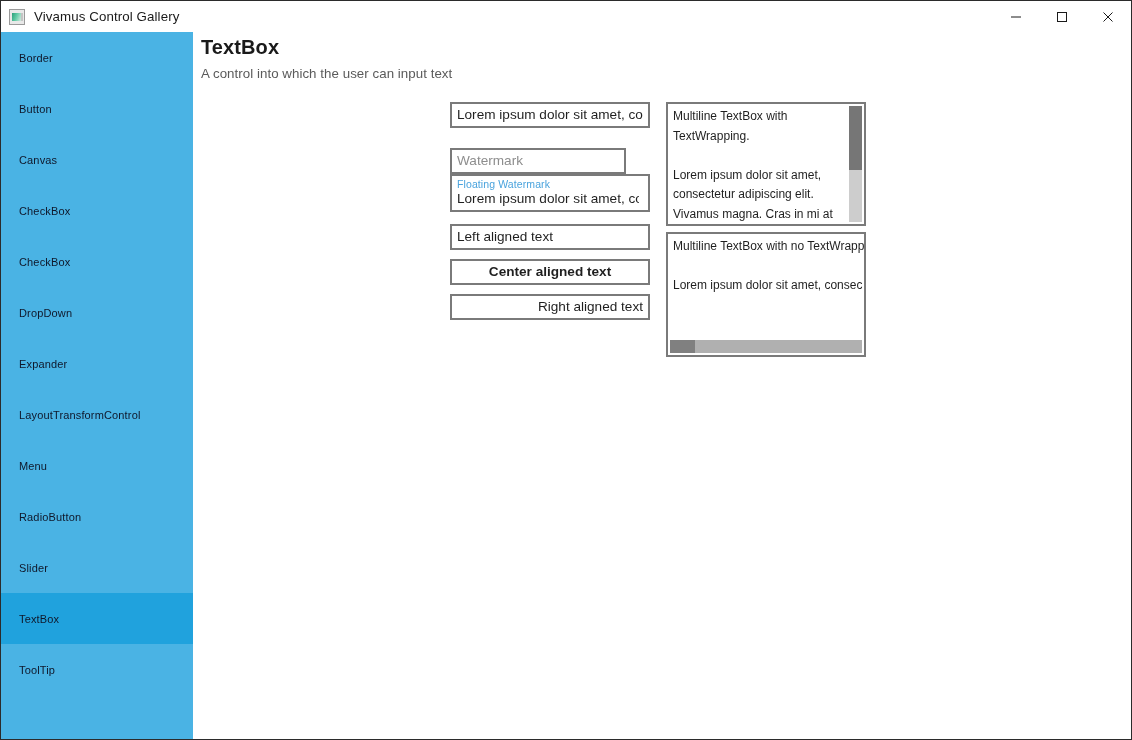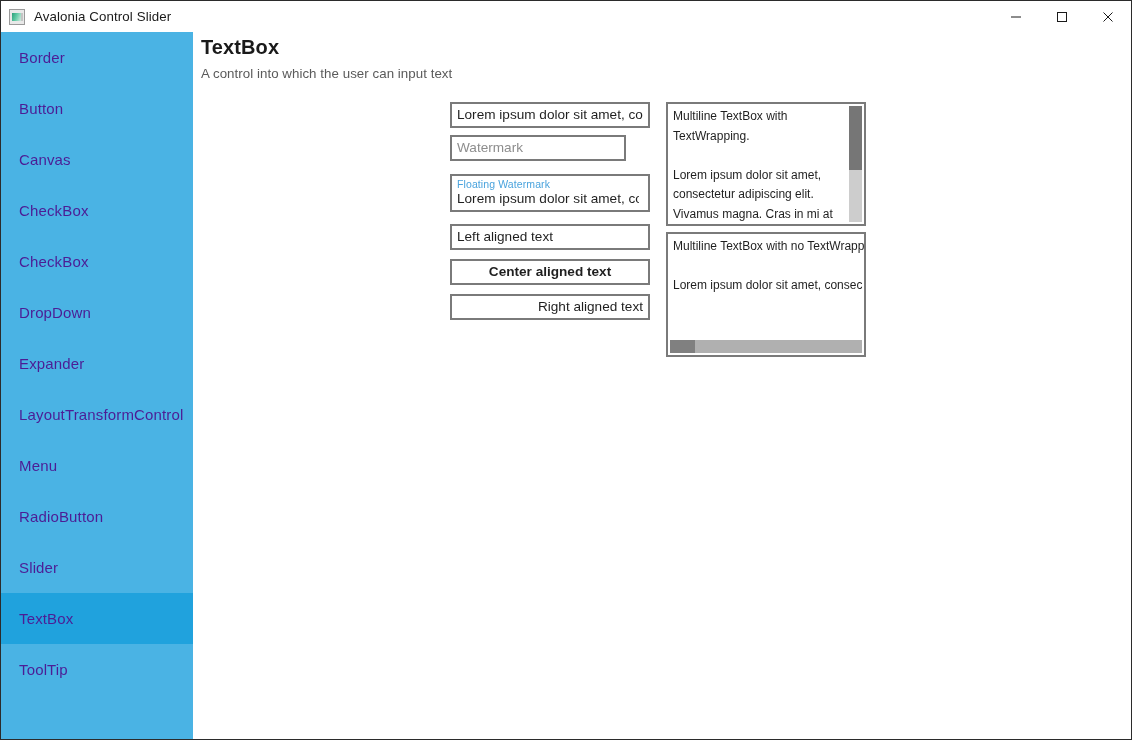--- a/index.html
+++ b/index.html
@@ -90,22 +90,22 @@
     bottom: 0;
     background: #4ab3e4;
     overflow: hidden;
   }
   .side-item {
     height: 51px;
     display: flex;
     align-items: center;
     padding-left: 18px;
     box-sizing: border-box;
-    color: #4c1d95;
-    font-size: 15px;
+    color: #0f172a;
+    font-size: 11px;
     white-space: nowrap;
     letter-spacing: 0.15px;
   }
   .side-item.selected {
     background: #20a2dd;
   }
 
   
   #content {
     position: absolute;
@@ -218,21 +218,21 @@
 </head>
 <body>
 
 <div id="window">
 
   <div id="titlebar">
     <div id="app-icon">
       <div class="glyph"></div>
       <div class="glyph2"></div>
     </div>
-    <div id="title-text">Avalonia Control Slider</div>
+    <div id="title-text">Vivamus Control Gallery</div>
 
     <div id="window-controls">
       <div class="win-btn">
         <svg width="12" height="12" viewBox="0 0 12 12">
           <line x1="1" y1="6" x2="11" y2="6" stroke="#1a1a1a" stroke-width="1"></line>
         </svg>
       </div>
       <div class="win-btn">
         <svg width="12" height="12" viewBox="0 0 12 12">
           <rect x="1.5" y="1.5" width="9" height="9" fill="none" stroke="#1a1a1a" stroke-width="1"></rect>
@@ -291,21 +291,21 @@
 
   <div id="content">
 
     <div id="page-title">TextBox</div>
     <div id="page-subtitle">A control into which the user can input text</div>
 
     <div class="tb tb-single" style="left:257px; top:70px; width:200px;">
       <div class="line align-left">Lorem ipsum dolor sit amet, consec</div>
     </div>
 
-    <div class="tb tb-single" style="left:257px; top:103px; width:176px;">
+    <div class="tb tb-single" style="left:257px; top:116px; width:176px;">
       <div class="line align-left placeholder">Watermark</div>
     </div>
 
     <div class="tb" style="left:257px; top:142px; width:200px; height:38px; padding:2px 9px 0 5px;">
       <div class="line float-label">Floating Watermark</div>
       <div class="line float-value">Lorem ipsum dolor sit amet, consec</div>
     </div>
 
     <div class="tb tb-single" style="left:257px; top:192px; width:200px;">
       <div class="line align-left">Left aligned text</div>

